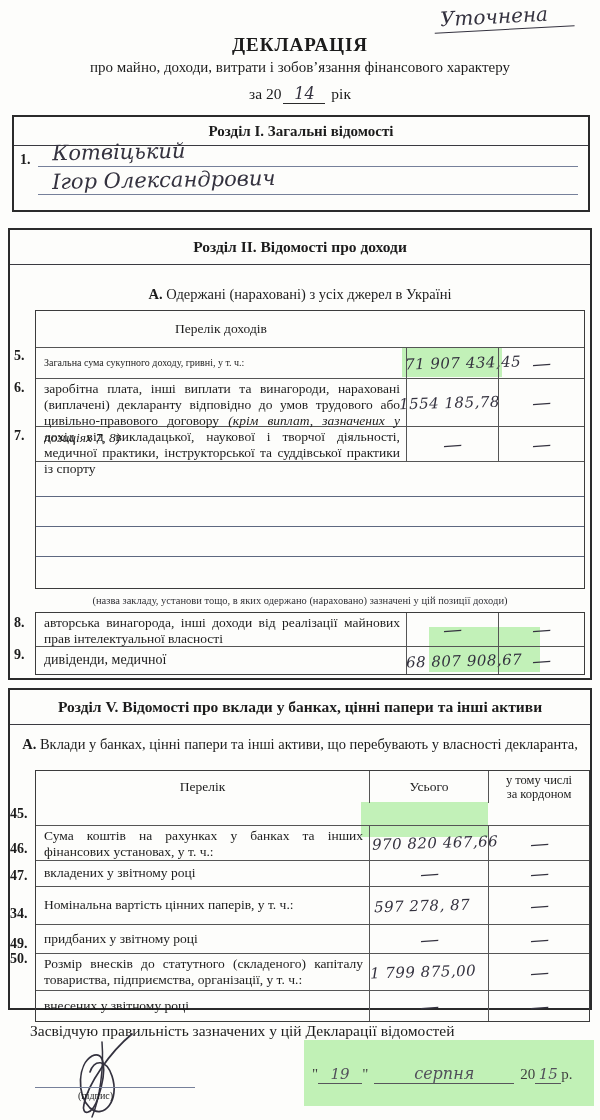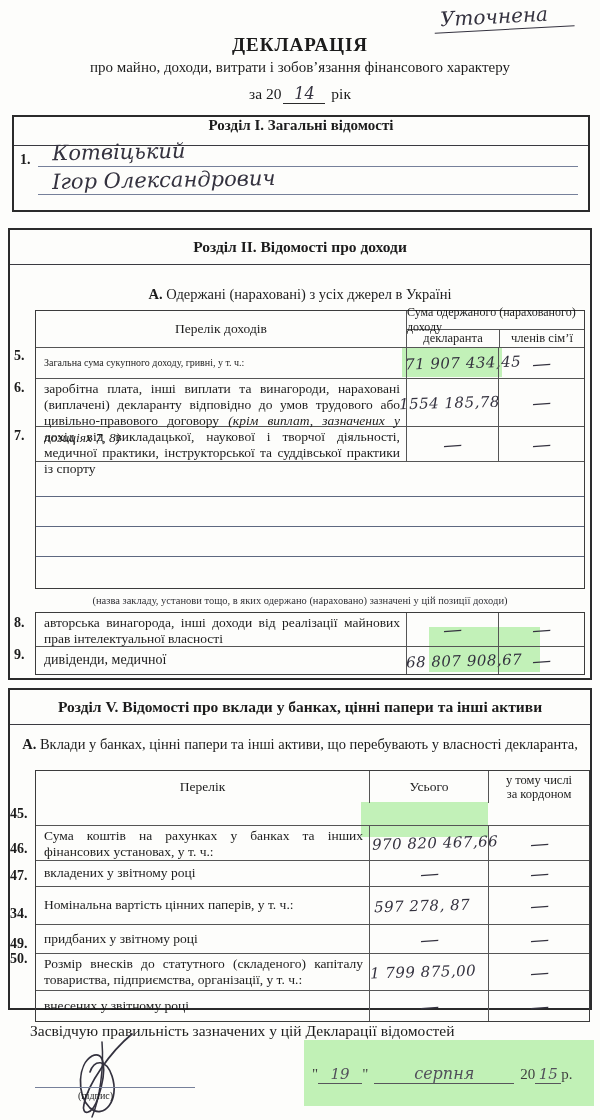--- a/index.html
+++ b/index.html
@@ -44,21 +44,21 @@
   <div class="abs hw" style="top:4px;right:26px;font-size:20px;transform:rotate(-3deg);border-bottom:1.5px solid #34323f;padding:0 26px 1px 6px;">Уточнена</div>
 
   <div class="abs center bold" style="top:34px;font-size:19px;letter-spacing:1px;">ДЕКЛАРАЦІЯ</div>
   <div class="abs center" style="top:59px;font-size:15px;">про майно, доходи, витрати і зобов’язання фінансового характеру</div>
   <div class="abs center" style="top:84px;font-size:15.5px;">
     <span>за 20</span><span style="display:inline-block;width:42px;border-bottom:1.4px solid #2b2b2b;margin:0 2px;"><span class="hw" style="font-size:16px;margin-top:43px;">14</span></span>
     <span>рік</span>
   </div>
 
   <div class="box" style="left:12px;top:115px;width:578px;height:97px;">
-    <div class="box-title" style="margin-top:0;font-size:15px;">Розділ I. Загальні відомості</div>
+    <div class="box-title" style="margin-top:6px;font-size:15px;">Розділ I. Загальні відомості</div>
     <div class="rule" style="top:28px;"></div>
   </div>
   <div class="rownum" style="left:20px;top:152px;">1.</div>
   <div class="writeline" style="left:38px;top:166px;width:540px;"></div>
   <div class="abs hw" style="left:52px;top:140px;font-size:21px;transform:rotate(-1deg);">Котвіцький</div>
   <div class="writeline" style="left:38px;top:194px;width:540px;"></div>
   <div class="abs hw" style="left:52px;top:168px;font-size:21px;transform:rotate(-1deg);">Ігор Олександрович</div>
 
   <div class="box" style="left:8px;top:228px;width:584px;height:452px;">
     <div class="box-title">Розділ II. Відомості про доходи</div>
@@ -66,27 +66,20 @@
     <div class="abs center" style="top:56px;font-size:14.5px;">
       <span class="bold">А.</span>
       <span>Одержані (нараховані) з усіх джерел в Україні</span>
     </div>
   </div>
 
   <div class="tbl" style="left:35px;top:310px;width:550px;">
 
     <div class="trow first" style="height:36px;">
       <div class="cell hdr-cell" style="width:370px;">Перелік доходів</div>
-      <div class="cell" style="flex:1;border-left:1.2px solid #555;display:flex;flex-direction:column;">
-        <div class="hdr-cell" style="height:18px;border-bottom:1.1px solid #555;font-size:12px;">Сума одержаного (нарахованого) доходу</div>
-        <div style="display:flex;flex:1;">
-          <div class="hdr-cell" style="width:92px;font-size:12.5px;">декларанта</div>
-          <div class="hdr-cell" style="flex:1;border-left:1.1px solid #555;font-size:12.5px;">членів сім’ї</div>
-        </div>
-      </div>
     </div>
 
     <div class="trow" style="height:31px;">
       <div class="cell c-label" style="width:370px;font-size:10px;display:flex;align-items:center;">Загальна сума сукупного доходу, гривні, у т. ч.:</div>
       <div class="cell c-val" style="width:92px;justify-content:flex-start;">
         <span class="hw val" style="margin-left:-2px;">71 907 434,45</span>
       </div>
       <div class="cell c-val" style="flex:1;">
         <span class="hw dash">—</span>
       </div>

